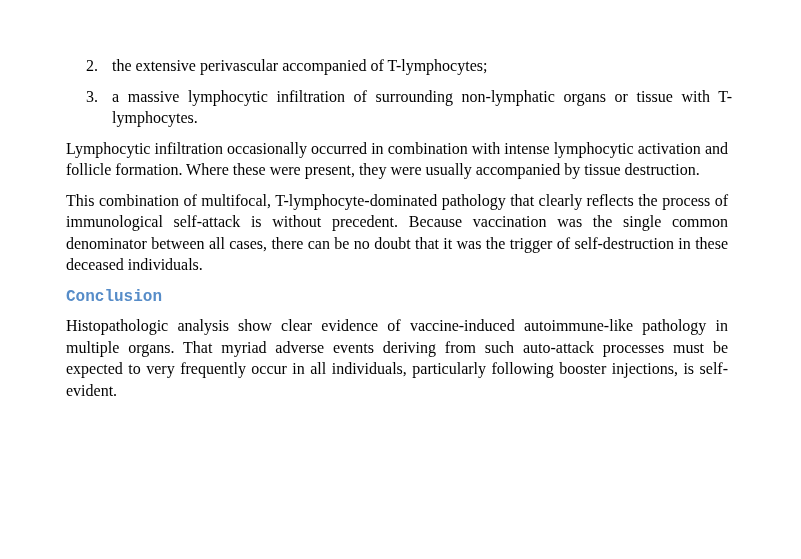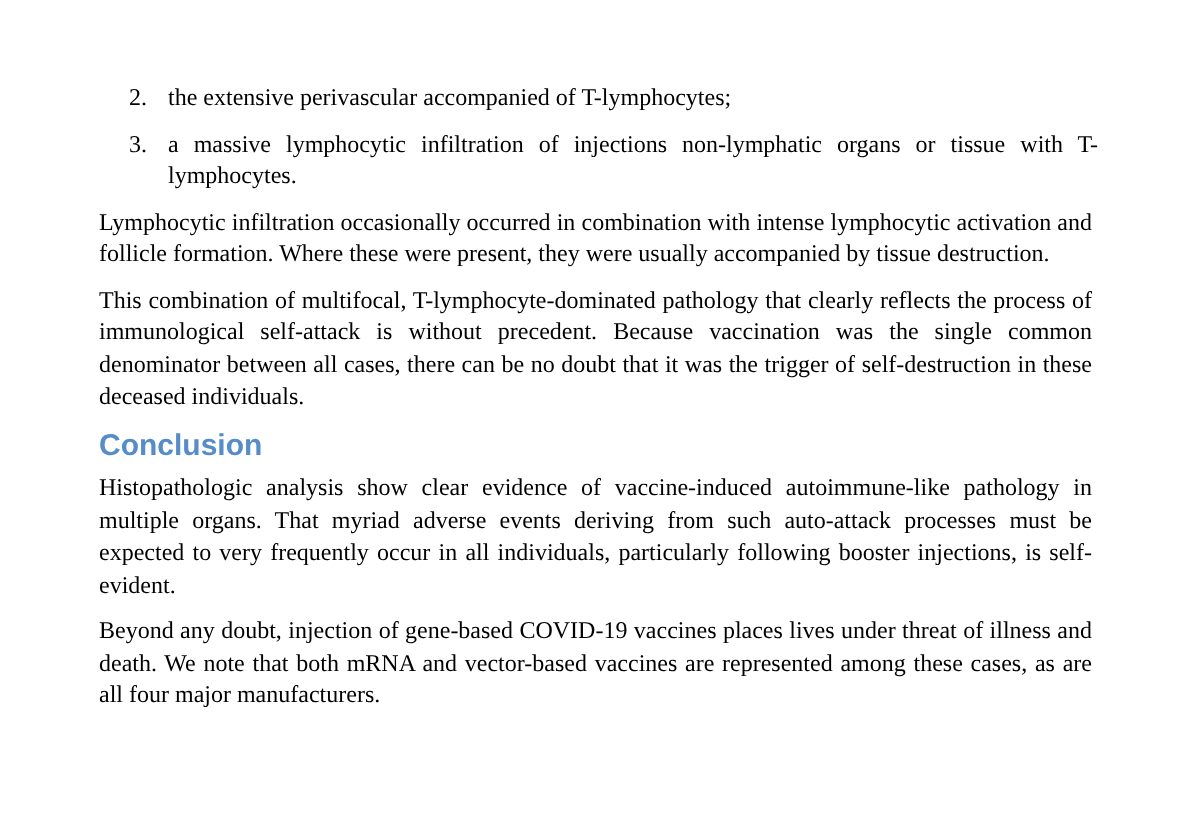--- a/index.html
+++ b/index.html
@@ -35,49 +35,48 @@
   }
   .list-text {
     flex: 1;
     text-align: justify;
   }
   .para {
     margin: 0 4px 9px 0;
     text-align: justify;
   }
   .heading {
-    font-family: Liberation Sans, sans-serif;
+    font-family: Liberation Mono, monospace;
     font-weight: bold;
-    font-size: 20px;
+    font-size: 16px;
     line-height: 23px;
     color: #568CC8;
     margin: 10px 0 6.5px 0;
     text-align: left;
   }
 </style>
 </head>
 <body>
 
 <div class="page">
   <div class="content">
 
     <div class="list-item">
       <span class="list-num">2.</span>
       <span class="list-text">the extensive perivascular accompanied of T-lymphocytes;</span>
     </div>
 
     <div class="list-item">
       <span class="list-num">3.</span>
-      <span class="list-text">a massive lymphocytic infiltration of injections non-lymphatic organs or tissue with T-lymphocytes.</span>
+      <span class="list-text">a massive lymphocytic infiltration of surrounding non-lymphatic organs or tissue with T-lymphocytes.</span>
     </div>
 
     <p class="para">Lymphocytic infiltration occasionally occurred in combination with intense lymphocytic activation and follicle formation. Where these were present, they were usually accompanied by tissue destruction.</p>
 
     <p class="para">This combination of multifocal, T-lymphocyte-dominated pathology that clearly reflects the process of immunological self-attack is without precedent. Because vaccination was the single common denominator between all cases, there can be no doubt that it was the trigger of self-destruction in these deceased individuals.</p>
 
     <h2 class="heading">Conclusion</h2>
 
     <p class="para">Histopathologic analysis show clear evidence of vaccine-induced autoimmune-like pathology in multiple organs. That myriad adverse events deriving from such auto-attack processes must be expected to very frequently occur in all individuals, particularly following booster injections, is self-evident.</p>
 
-    <p class="para">Beyond any doubt, injection of gene-based COVID-19 vaccines places lives under threat of illness and death. We note that both mRNA and vector-based vaccines are represented among these cases, as are all four major manufacturers.</p>
 
   </div>
 </div>
 
 </body></html>

